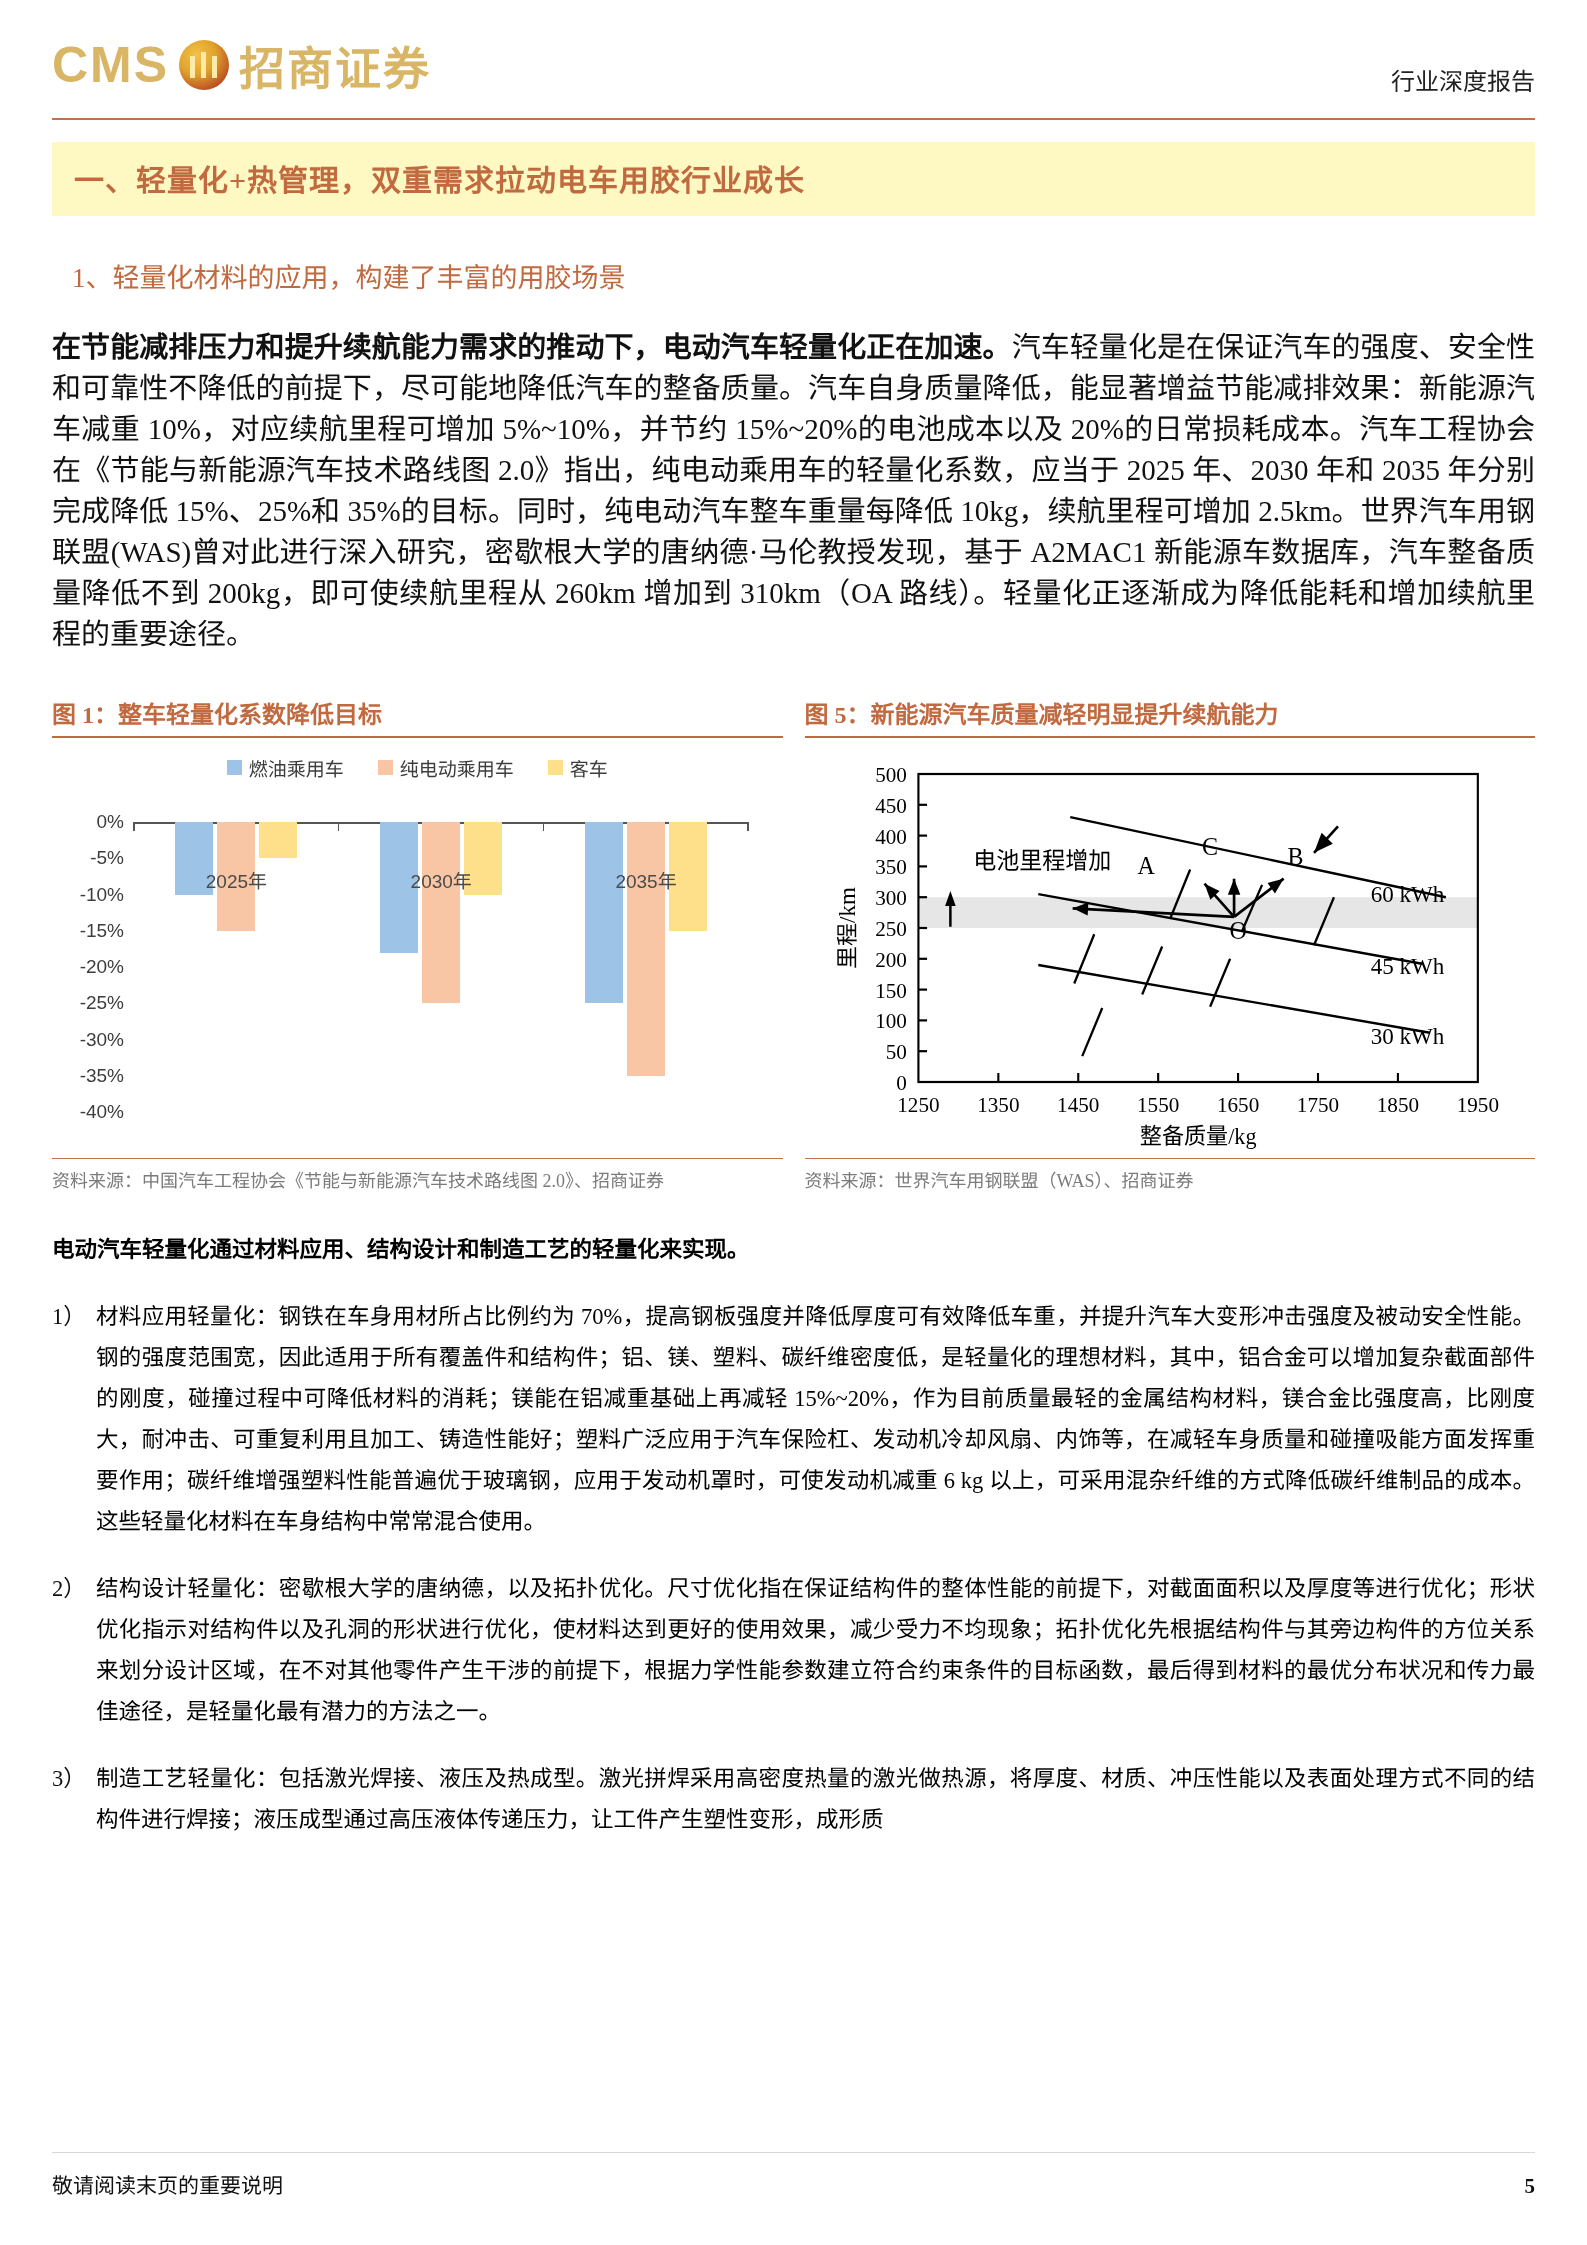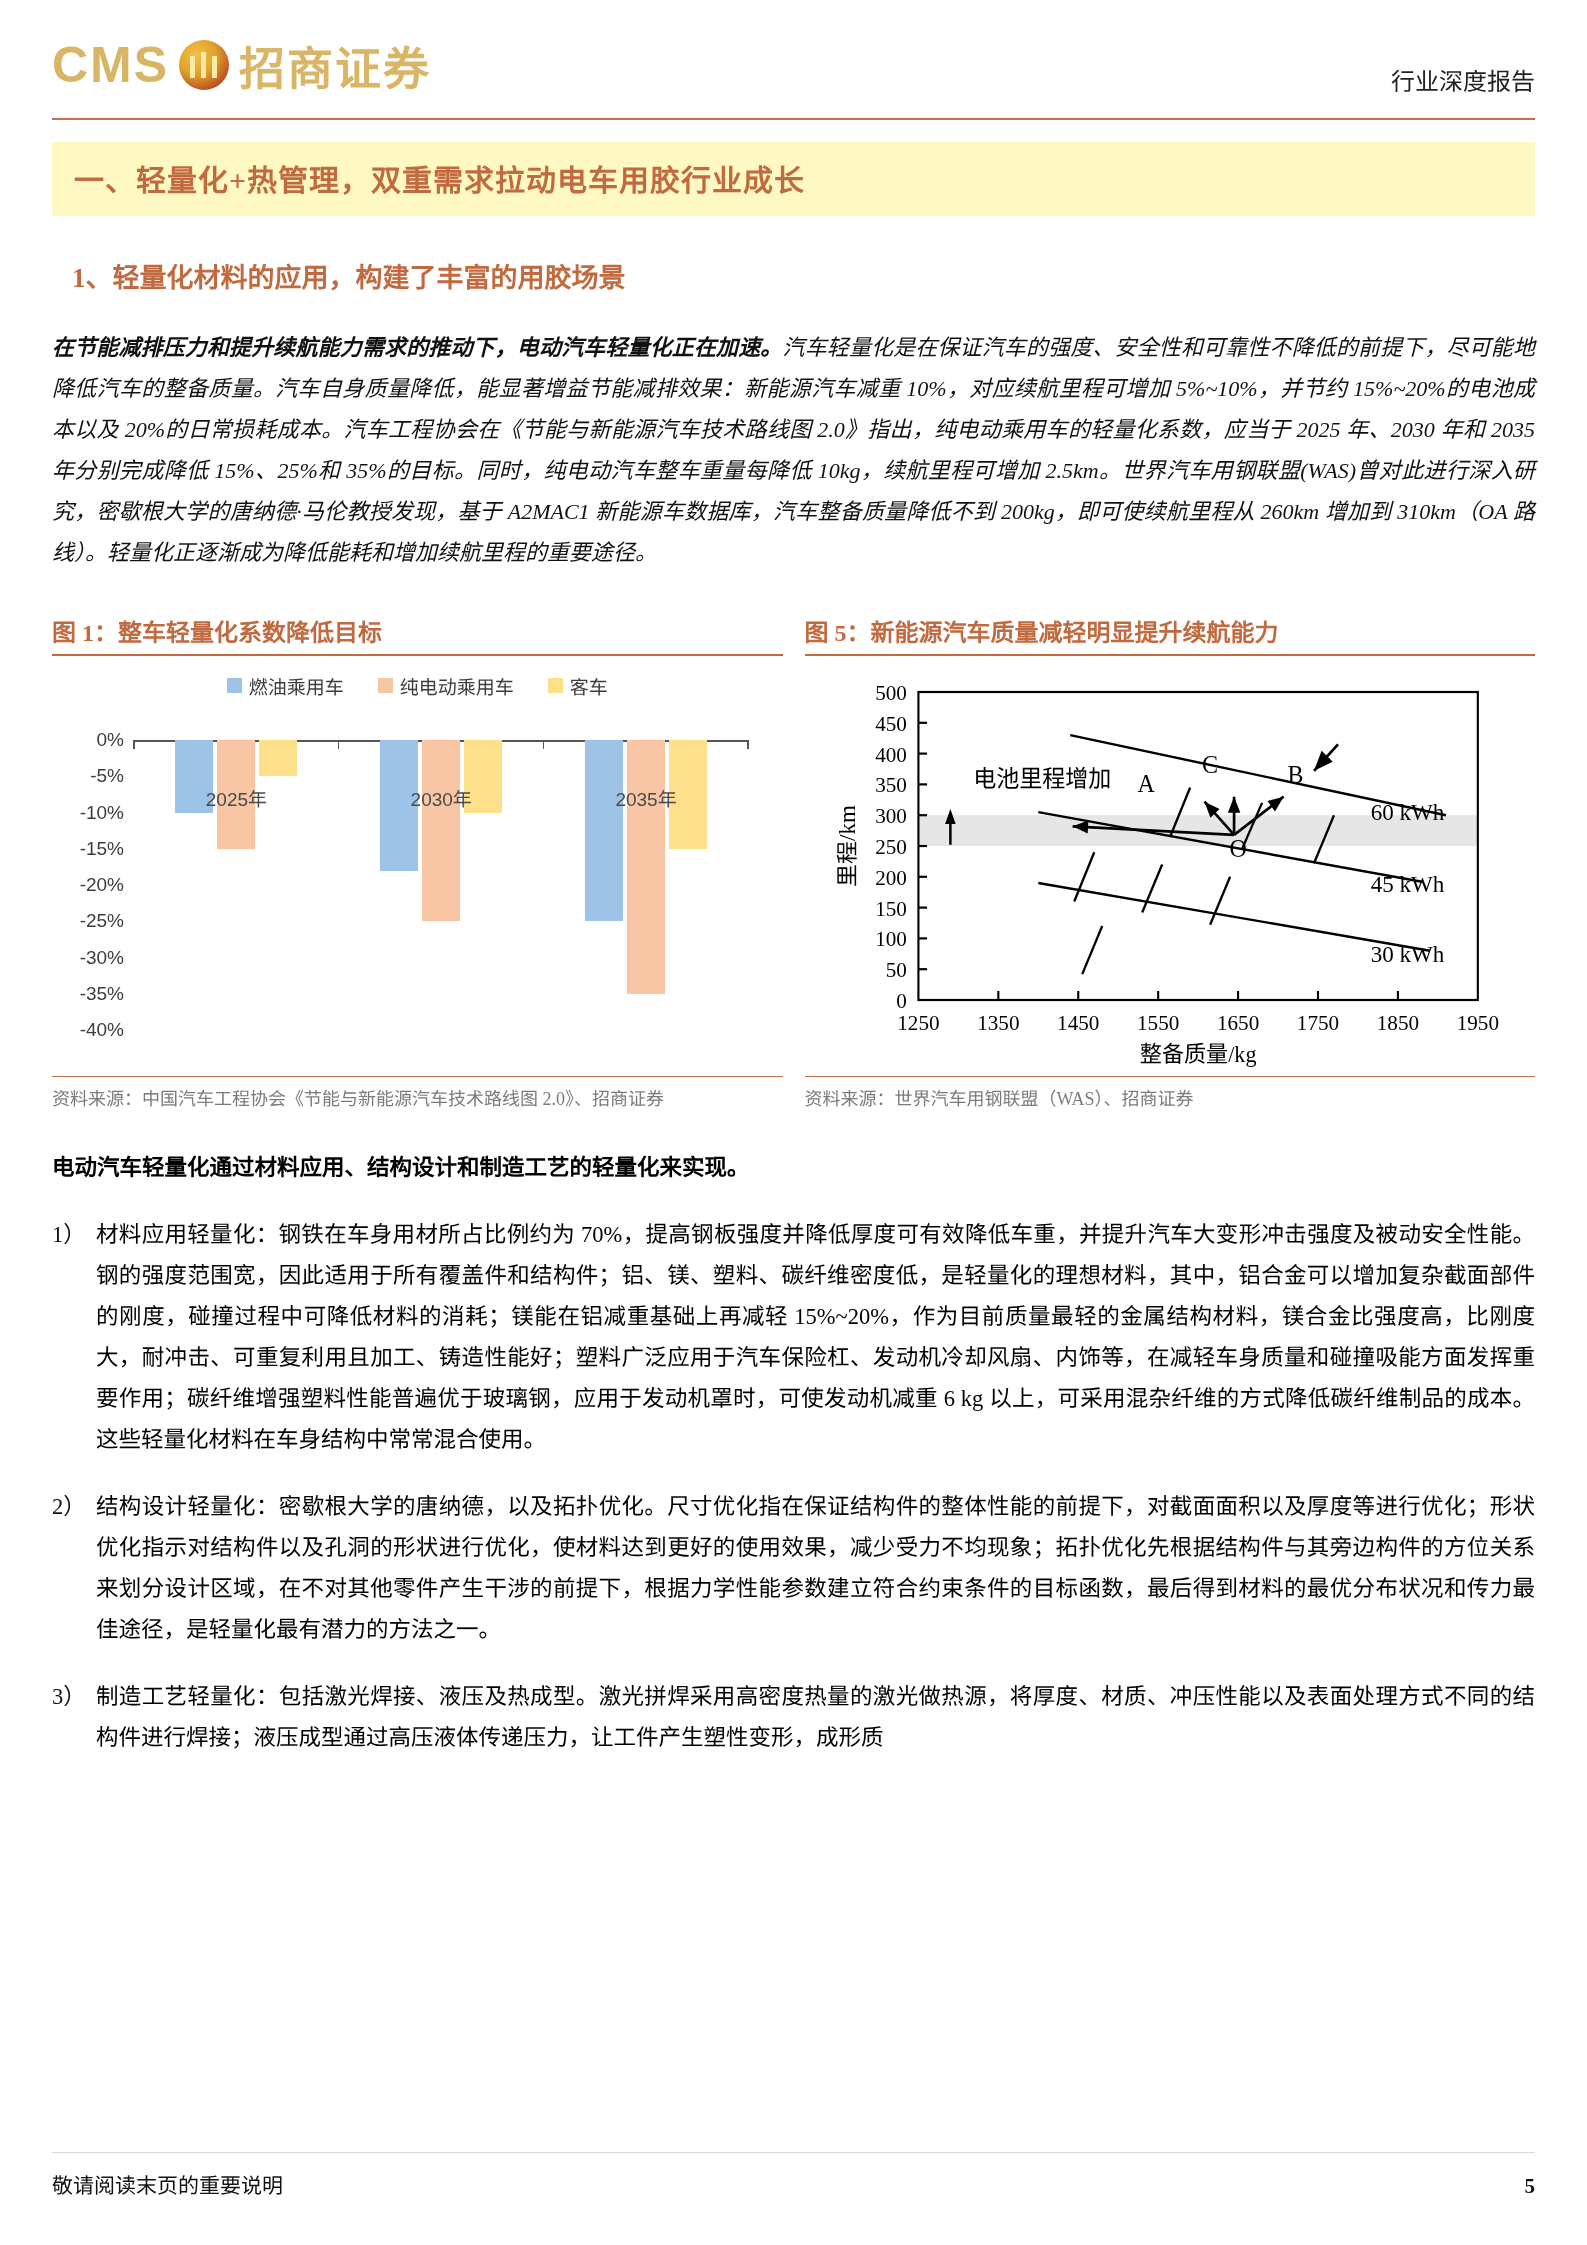--- a/index.html
+++ b/index.html
@@ -92,35 +92,34 @@
     font-family:"Liberation Serif","DejaVu Serif",serif;
     font-size:30px;
     font-weight:700;
     color:#c1693f;
     letter-spacing:1px;
     white-space:nowrap;
   }
   .subsection{
     margin:40px 52px 0 72px;
     font-size:27px;
-    font-weight:700;
+    font-weight:400;
     color:#c1693f;
     font-family:"Liberation Serif","DejaVu Serif",serif;
   }
 
   
   .para{
     margin:32px 52px 0 52px;
-    font-size:22px;
+    font-size:29px;
     line-height:41px;
     text-align:justify;
     text-justify:inter-ideograph;
     color:#111;
     font-family:"Liberation Serif","DejaVu Serif",serif;
-    font-style:italic;
   }
   .para b{font-weight:700;}
 
   
   .figs{
     display:flex;
     margin:40px 52px 0 52px;
     gap:22px;
   }
   .fig{

